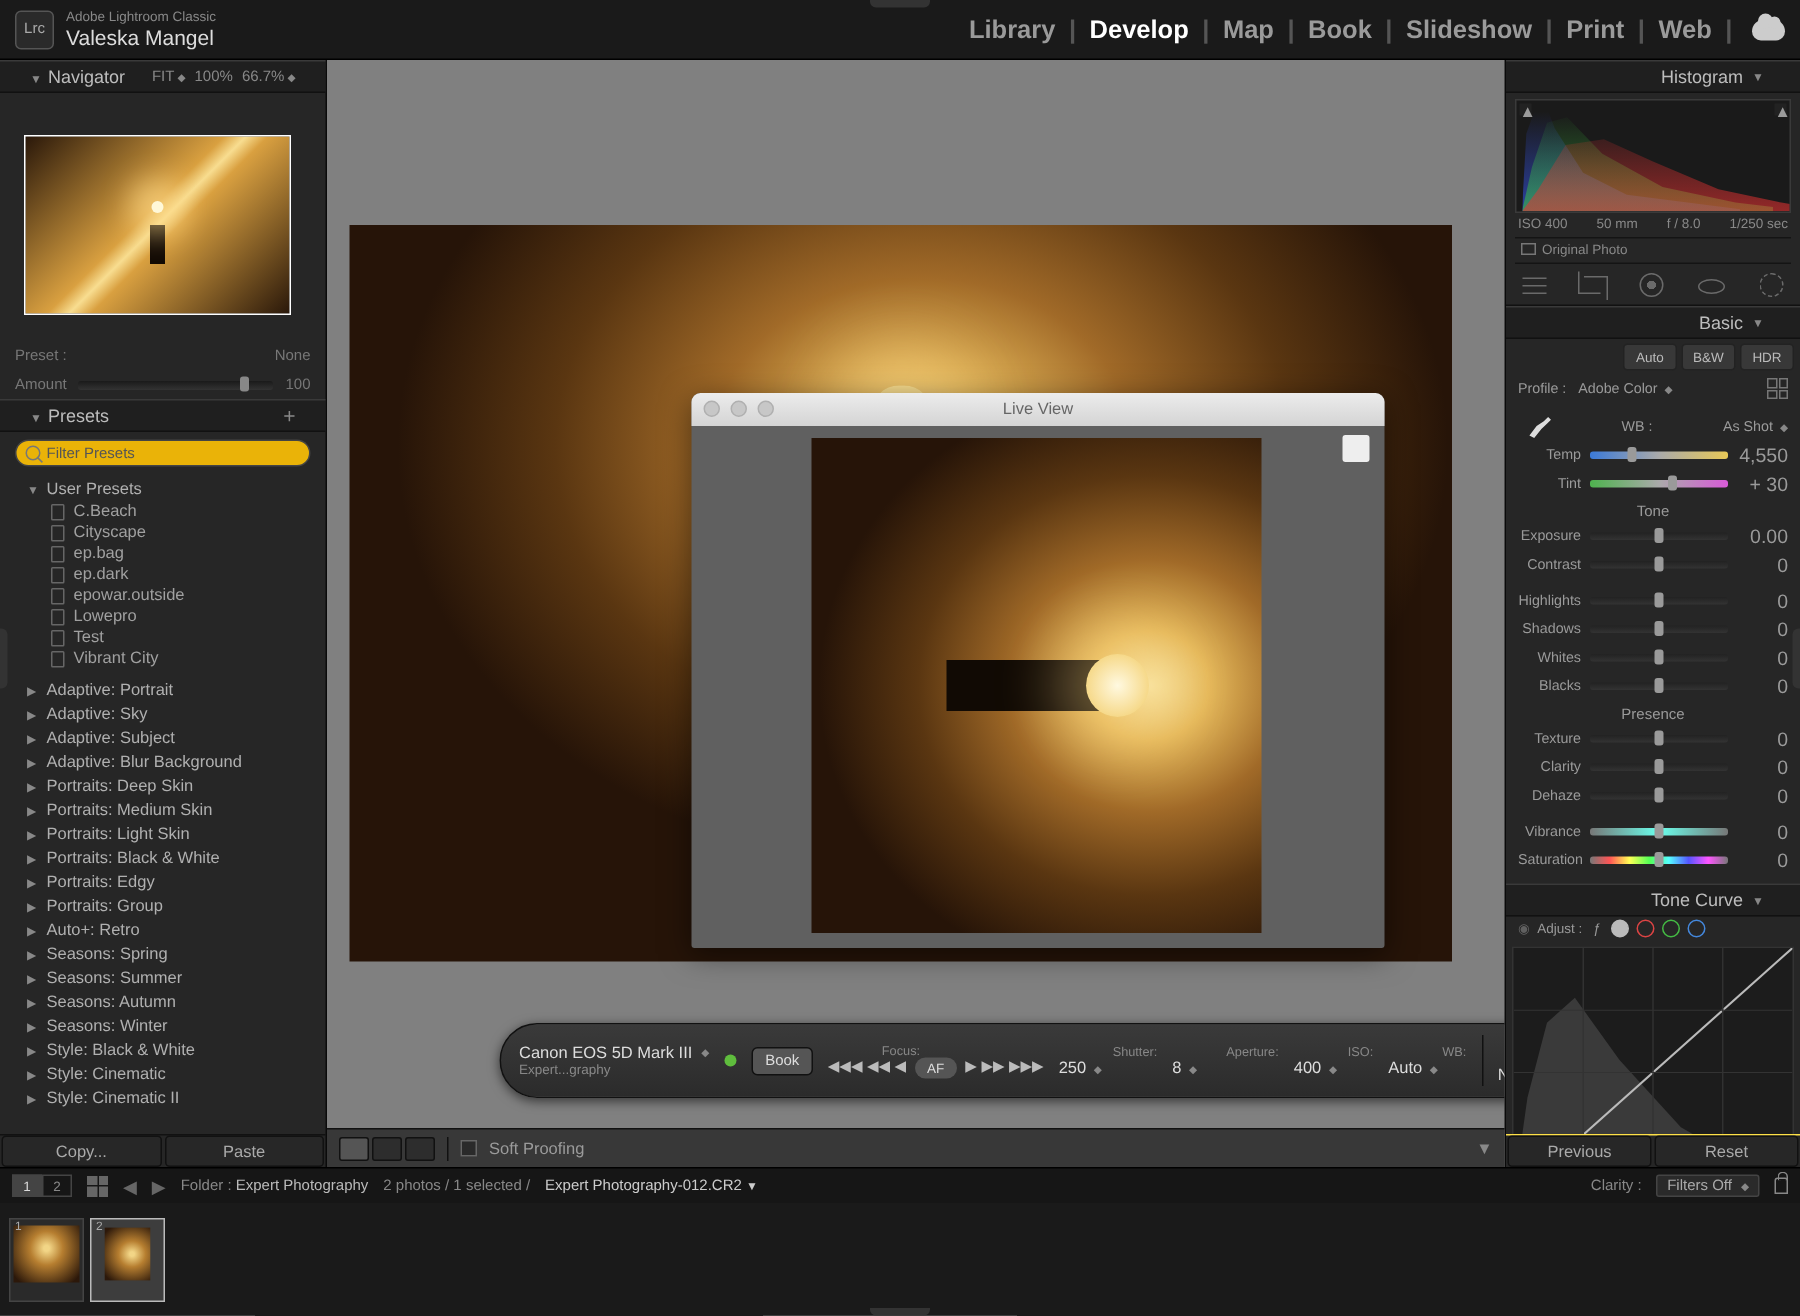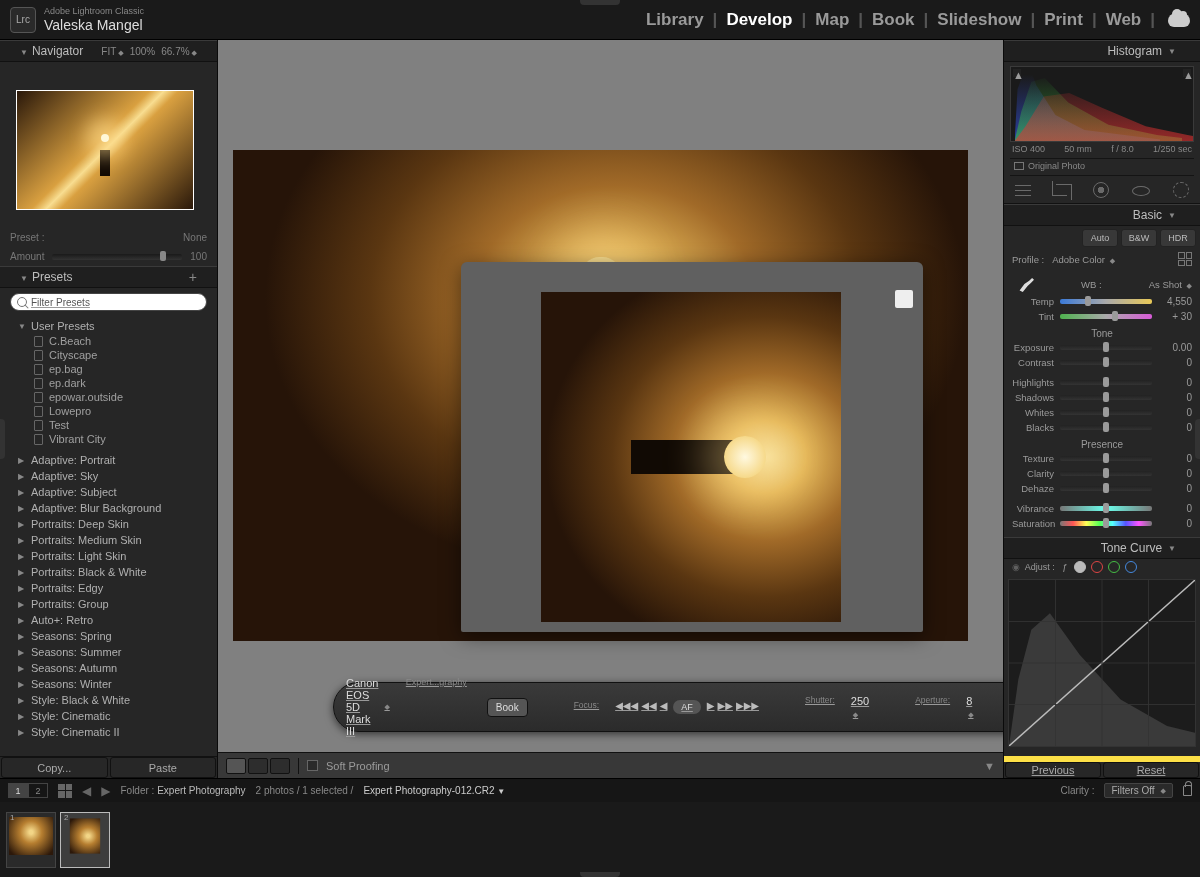--- a/index.html
+++ b/index.html
@@ -26,21 +26,21 @@
   .panel-header.right { justify-content:flex-end; gap:6px;}
   .nav-zoom { font-size:10px; color:#888; display:flex; gap:6px; align-items:center;}
   .nav-thumb-wrap { padding:28px 16px 18px; }
   .nav-thumb { width:178px; height:120px; border:1px solid #fff; background:linear-gradient(135deg,#2a180a 0%,#d9a040 45%,#f8dd90 50%,#d9a040 55%,#2a180a 100%); position:relative; }
   .nav-thumb::after{content:"";position:absolute;left:50%;top:40%;transform:translate(-50%,-50%);width:8px;height:8px;background:#fff8d8;border-radius:50%;box-shadow:0 0 18px 14px rgba(255,220,140,0.6);}
   .nav-thumb .base{position:absolute;left:50%;top:50%;transform:translateX(-50%);width:10px;height:26px;background:#120a04;}
   .preset-row{ padding:4px 10px; font-size:10px; color:#777; display:flex; justify-content:space-between; align-items:center;}
   .amount-slider{height:6px;flex:1;margin:0 8px;background:linear-gradient(#1a1a1a,#333);border-radius:2px;position:relative;}
   .amount-slider::after{content:"";position:absolute;right:16px;top:-3px;width:6px;height:10px;background:#888;border-radius:2px;}
   .plus{color:#888;font-size:14px;}
-  .search-box{margin:5px 10px;height:18px;background:#ffffff;border:1px solid #444;border-radius:9px;display:flex;align-items:center;padding:0 6px;gap:4px;text-decoration:underline;}
+  .search-box{margin:5px 10px;height:18px;background:#eab308;border:1px solid #444;border-radius:9px;display:flex;align-items:center;padding:0 6px;gap:4px;}
   .mag{width:10px;height:10px;border:1px solid #777;border-radius:50%;position:relative;}
   .mag::after{content:"";position:absolute;width:5px;height:1px;background:#777;transform:rotate(45deg);bottom:-1px;right:-3px;}
   .search-box span{color:#555;font-size:10px;}
   .preset-list{flex:1;overflow:hidden;padding:2px 0;}
   .pgroup{padding:2px 0 2px 18px;font-size:11px;color:#b0b0b0;display:flex;align-items:center;gap:4px;}
   .pitem{padding:1px 0 1px 34px;font-size:11px;color:#a0a0a0;display:flex;align-items:flex-end;gap:6px;}
   .picon{width:9px;height:11px;border:1px solid #666;border-radius:1px;}
   .caret{font-size:8px;color:#888;display:inline-block;width:9px;}
   .copy-paste{display:flex;height:22px;border-top:1px solid #111;}
   .copy-paste div{flex:1;display:flex;align-items:center;justify-content:center;background:#272727;border:1px solid #111;border-radius:3px;margin:0 1px;font-size:11px;color:#aaa;cursor:pointer;}
@@ -83,38 +83,38 @@
   .auto-row div{width:36px;display:flex;align-items:center;justify-content:center;background:#383838;border:1px solid #222;border-radius:3px;font-size:9px;color:#bbb;cursor:pointer;}
   .auto-row .spacer{flex:1;background:none;border:none;}
   .kv-row{display:flex;align-items:center;padding:2px 8px;font-size:9.5px;color:#9a9a9a;}
   .kv-row .label{width:48px;text-align:right;padding-right:6px;}
   .kv-row .slider-track{flex:1;height:5px;background:linear-gradient(#222,#333);border-radius:2px;position:relative;margin-right:6px;}
   .kv-row .slider-track.temp{background:linear-gradient(90deg,#3b7ad8,#aaa,#e8c857);}
   .kv-row .slider-track.tint{background:linear-gradient(90deg,#4eb24e,#aaa,#d85bd8);}
   .kv-row .slider-track.vib{background:linear-gradient(90deg,#777,#6affec 50%,#777);}
   .kv-row .slider-track.sat{background:linear-gradient(90deg,#777,#f55,#ff5,#5f5,#5ff,#55f,#f5f,#777);}
   .knob{position:absolute;top:-3px;left:50%;transform:translateX(-50%);width:6px;height:10px;background:#9a9a9a;border-radius:2px;}
-  .kv-row .val{width:34px;text-align:right;font-size:10px;}
+  .kv-row .val{width:34px;text-align:right;font-size:13px;}
   .section-lbl{text-align:center;font-size:10px;color:#9a9a9a;padding:4px 0 1px;}
   .dropper{width:16px;height:16px;background:#ddd;clip-path:polygon(10% 90%,40% 50%,70% 30%,88% 12%,100% 24%,82% 42%,60% 62%,30% 100%);margin:0 0 0 6px;}
   .tone-curve{height:168px;background:#1c1c1c;margin:4px;border:1px solid #333;position:relative;}
   .tone-curve svg{width:100%;height:100%;}
   .channel-dots{display:flex;gap:5px;padding:2px 8px;align-items:center;font-size:9px;}
   .ch-dot{width:12px;height:12px;border-radius:50%;border:1.5px solid;}
   .tether-bar{position:absolute;left:115px;bottom:20px;width:810px;height:50px;background:linear-gradient(#3a3a3a,#2b2b2b);border:1px solid #111;border-radius:25px;display:flex;align-items:center;padding:0 12px;gap:10px;box-shadow:0 2px 8px rgba(0,0,0,0.6);}
-  .tether-block{display:flex;flex-direction:row;font-size:9px;color:#999;gap:16px;text-decoration:underline;}
+  .tether-block{display:flex;flex-direction:column;font-size:9px;color:#999;gap:0;}
   .tether-block .ttl{font-size:8.5px;color:#888;margin-left:36px;}
   .tether-block .val{font-size:11px;color:#ddd;}
   .dot-green{width:8px;height:8px;background:#5fbd3d;border-radius:50%;}
   .live-pill{padding:3px 8px;background:#555;border:1px solid #111;border-radius:4px;font-size:10px;color:#ddd;}
   .focus-btns{display:flex;gap:3px;}
   .fbtn{color:#bbb;font-size:10px;cursor:pointer;}
   .af-pill{background:#555;color:#ddd;padding:2px 8px;border-radius:8px;font-size:9px;margin:0 3px;}
   .shutter-btn{width:44px;height:44px;border-radius:50%;background:radial-gradient(circle at 35% 30%,#fff,#c8c8c8 55%,#888);border:1px solid #333;box-shadow:0 1px 4px rgba(0,0,0,0.7);}
-  .btm-right-btns{display:flex;height:22px;border-top:6px solid #fde047;text-decoration:underline;}
+  .btm-right-btns{display:flex;height:22px;border-top:1px solid #fde047;}
   .btm-right-btns div{flex:1;display:flex;align-items:center;justify-content:center;background:#272727;border:1px solid #111;border-radius:3px;margin:0 1px;font-size:11px;color:#aaa;cursor:pointer;}
   .bottom-bar{height:24px;background:#161616;display:flex;align-items:center;padding:0 8px;gap:10px;font-size:10px;color:#888;border-top:1px solid #000;}
   .seg{display:flex;gap:0;}
   .seg div{width:20px;height:15px;border:1px solid #444;display:flex;align-items:center;justify-content:center;font-size:9px;}
   .seg .on{background:#444;color:#ddd;}
   .grid-ico{width:14px;height:14px;display:grid;grid-template:repeat(2,1fr)/repeat(2,1fr);gap:1px;}
   .grid-ico span{background:#666;}
   .arrow-btn{color:#666;font-size:12px;}
   .filter-dd{background:#2a2a2a;border:1px solid #444;padding:1px 6px;border-radius:2px;color:#aaa;display:flex;align-items:center;gap:4px;}
   .lock{width:9px;height:11px;border:1px solid #888;border-radius:2px 2px 0 0;position:relative;}
@@ -323,20 +323,28 @@
     </div>
   </div>
 
   <div class="centercol">
     <div class="center-inner">
       <div class="main-photo">
         <div class="bulb"></div>
           <div class="stand"></div>
       </div>
       <div class="liveview">
+        <div class="lv-title">
+          <div class="traffic">
+            <span></span>
+            <span></span>
+            <span></span>
+          </div>
+          <span>Live View</span>
+        </div>
         <div class="rot-icon"></div>
         <div class="lv-img">
           <div class="arm"></div>
             <div class="bulb2"></div>
         </div>
       </div>
 
       <div class="tether-bar">
         <div class="tether-block" style="width:130px">
           <div style="font-size:11px;color:#ddd;display:flex;align-items:center;gap:4px;">

